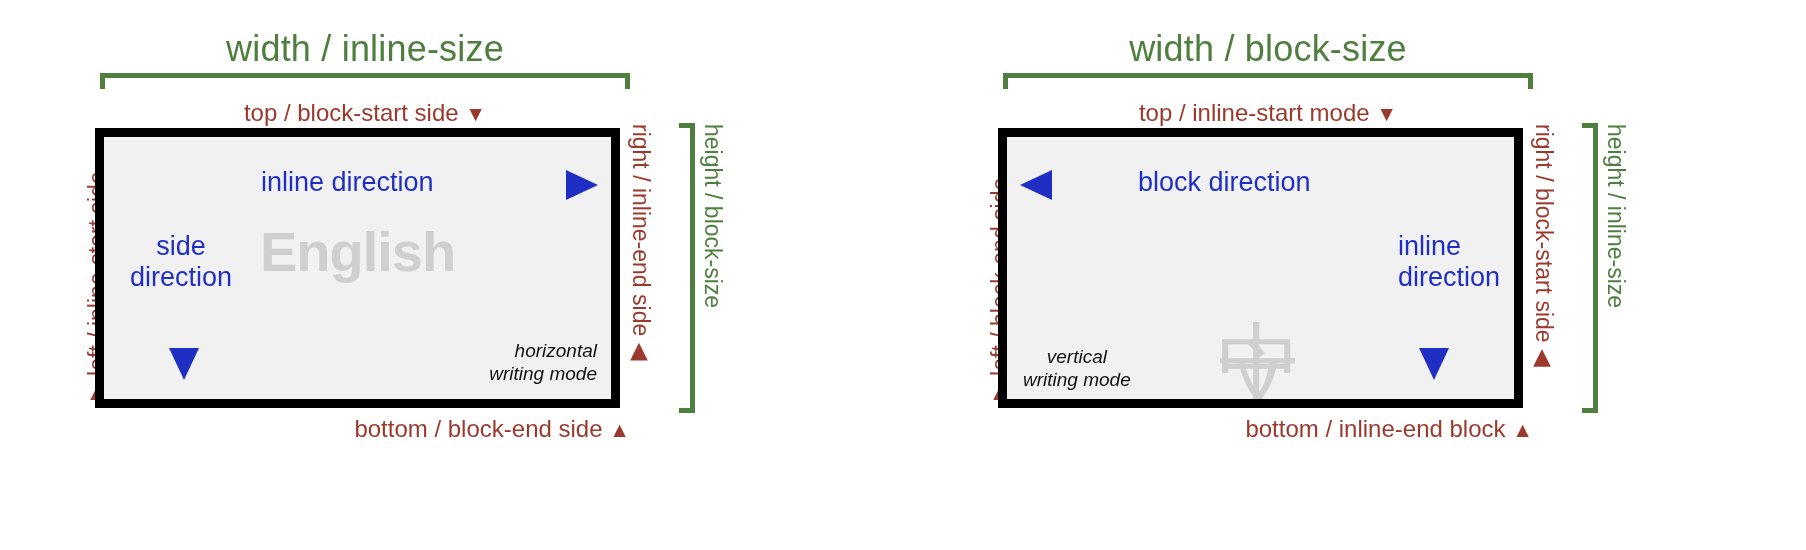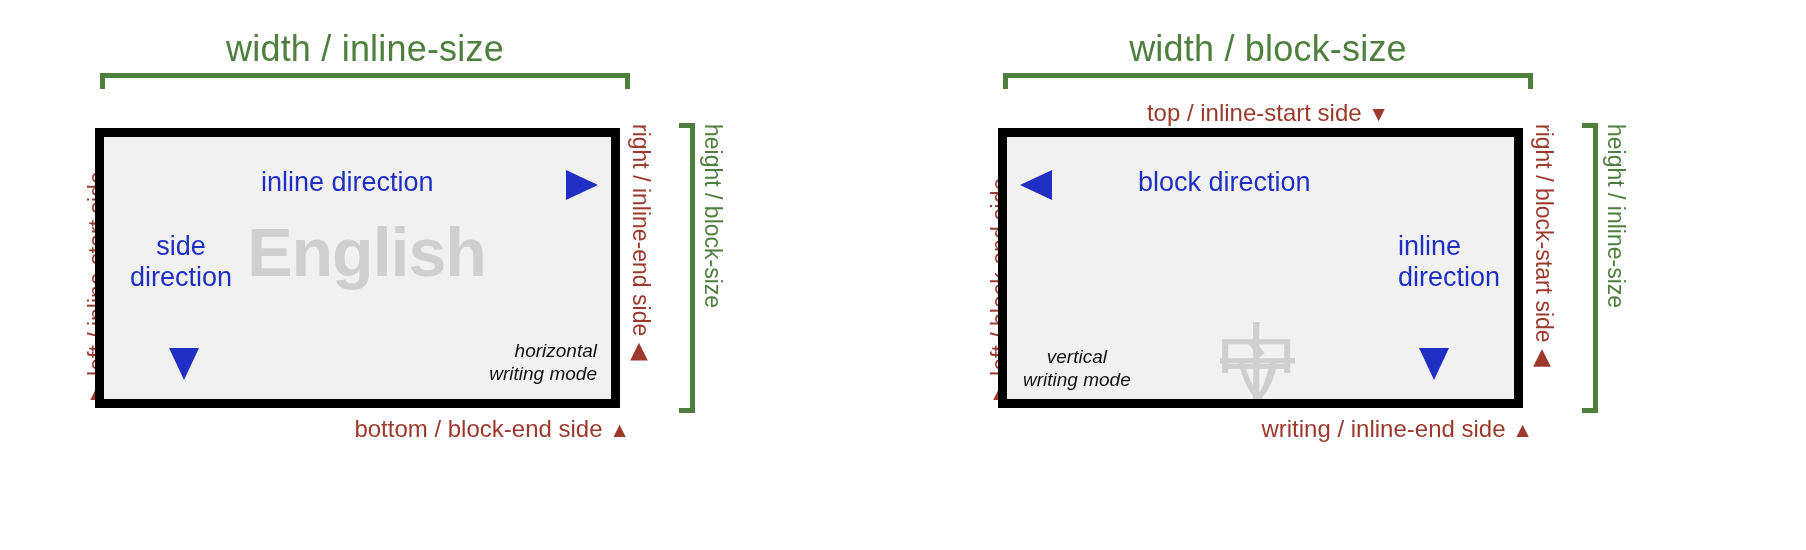--- a/index.html
+++ b/index.html
@@ -103,23 +103,22 @@
     color: #cfcfcf;
     font-weight: bold;
     user-select: none;
     pointer-events: none;
     line-height: 1;
   }
   .watermark.latin {
     left: 50%;
     top: 44%;
     transform: translate(-50%, -50%);
-    font-size: 68px;
+    font-size: 56px;
     letter-spacing: -1px;
-    margin-left: 9px;
   }
   .watermark.cjk {
     left: 50%;
     top: 50%;
     transform: translate(-50%, -50%);
     font-size: 84px;
     text-align: center;
     writing-mode: vertical-rl;
     letter-spacing: 16px;
     font-weight: normal;
@@ -181,20 +180,24 @@
 </head>
 <body>
 
 <div class="stage">
 
   <div class="diagram" id="diagram-horizontal">
 
     <div class="width-caption">width / inline-size</div>
     <div class="width-bracket"></div>
 
+    <div class="top-caption">
+      <span>top / block-start side</span>
+      <span class="tri">▼</span>
+    </div>
 
     <div class="side-label red rot-ccw" style="left:84px; top:400px;">
       <span class="tri">▶</span>
       <span>left / inline-start side</span>
     </div>
 
     <div class="side-label red rot-cw" style="left:654px; top:124px;">
       <span>right / inline-end side</span>
       <span class="tri">◀</span>
     </div>
@@ -251,21 +254,21 @@
       <span class="tri">▲</span>
     </div>
   </div>
 
   <div class="diagram" id="diagram-vertical">
 
     <div class="width-caption">width / block-size</div>
     <div class="width-bracket"></div>
 
     <div class="top-caption">
-      <span>top / inline-start side</span>
+      <span>top / inline-start mode</span>
       <span class="tri">▼</span>
     </div>
 
     <div class="side-label red rot-ccw" style="left:84px; top:400px;">
       <span class="tri">▶</span>
       <span>left / block-end side</span>
     </div>
 
     <div class="side-label red rot-cw" style="left:654px; top:124px;">
       <span>right / block-start side</span>
@@ -313,18 +316,18 @@
           <div class="dir-label" style="right:14px; top:94px; text-align:left;">inline
 direction</div>
         </div>
 
         <div class="mode-caption left">vertical
 writing mode</div>
       </div>
     </div>
 
     <div class="bottom-caption">
-      <span>writing / inline-end side</span>
+      <span>bottom / inline-end block</span>
       <span class="tri">▲</span>
     </div>
   </div>
 
 </div>
 
 </body></html>

